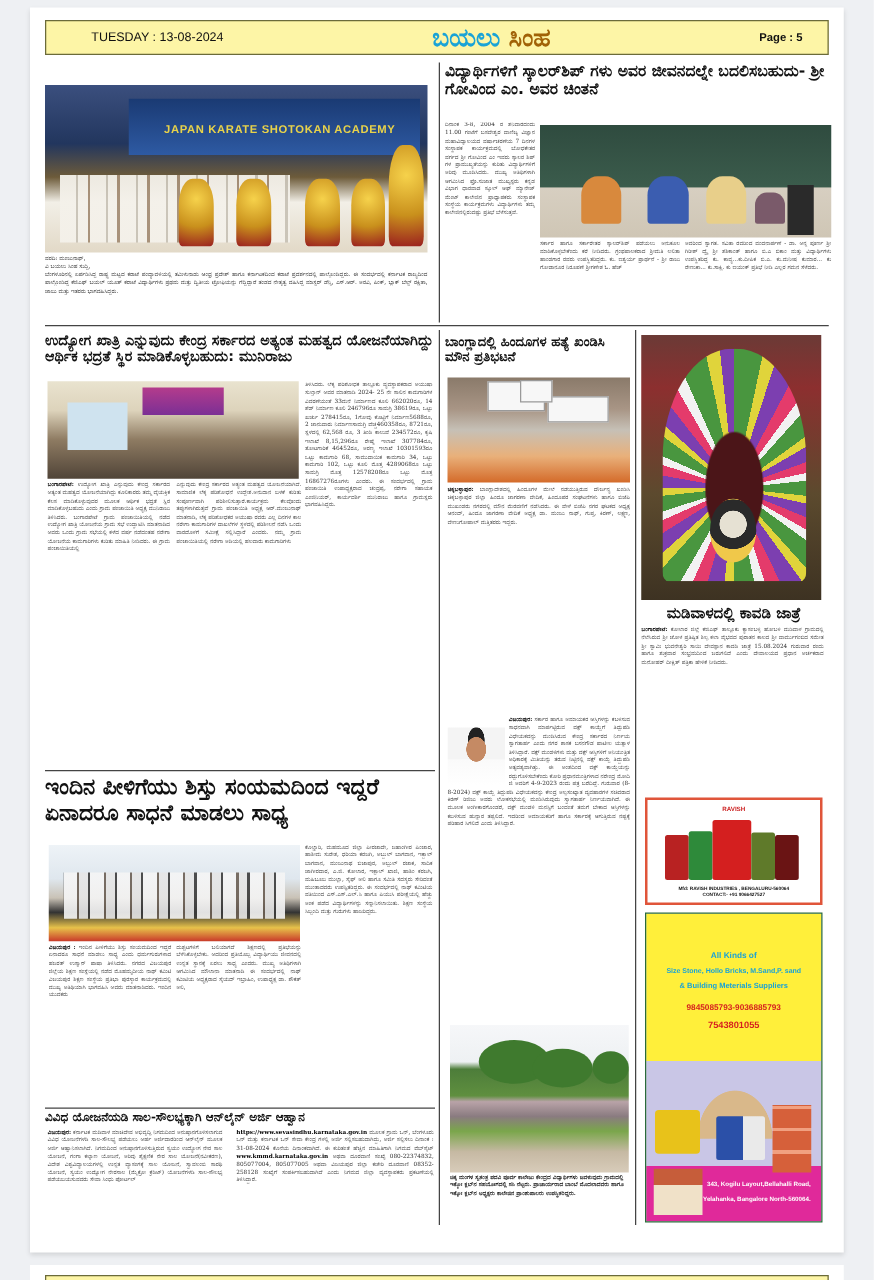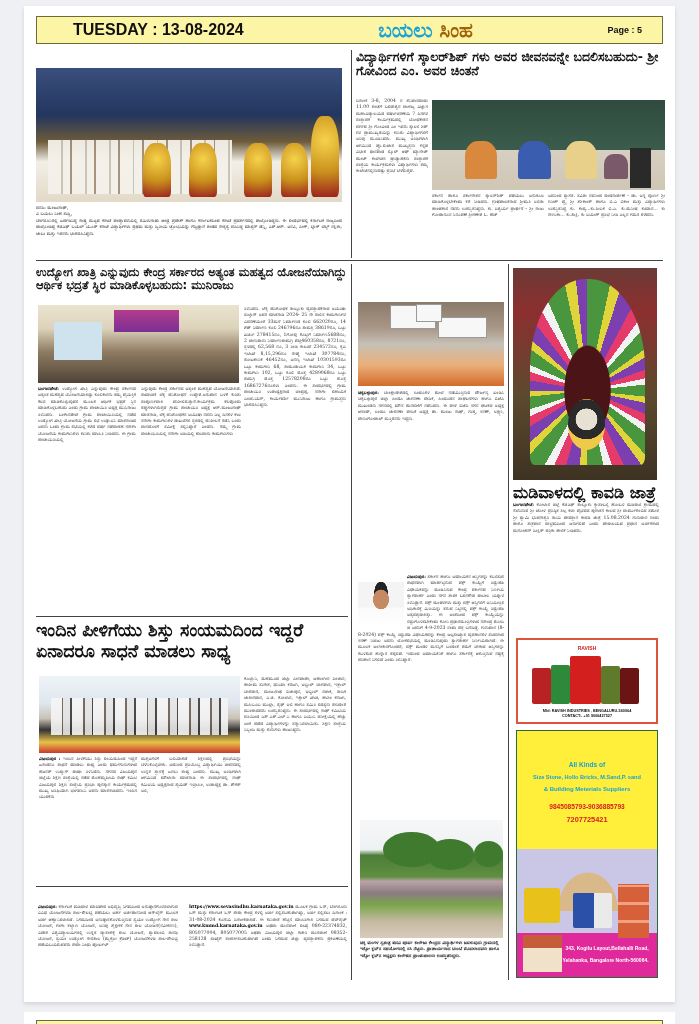--- a/index.html
+++ b/index.html
@@ -1,19 +1,19 @@
 <!DOCTYPE html>
 <html><head>
 <meta charset="utf-8">
 <style>
   html, body { margin:0; padding:0; }
   body { width:699px; height:1024px; background:#eef0f3; font-family:"DejaVu Sans", sans-serif; overflow:hidden; position:relative; }
   .page { position:absolute; left:24px; top:6px; width:651px; height:996px; background:#fff; box-shadow:0 2px 4px rgba(0,0,0,.12); }
   .masthead { position:absolute; left:12px; top:10px; width:627px; height:28px; background:#fdf5a6; border:1px solid #6b6b3a; display:flex; align-items:center; justify-content:space-between; box-sizing:border-box; padding:0 20px 0 36px; }
-  .mast-date { font-family:"Liberation Sans", sans-serif; font-weight:bold; font-size:16px; color:#111; }
+  .mast-date { font-family:"Liberation Sans", sans-serif; font-weight:normal; font-size:10px; color:#111; }
   .mast-title { font-family:"DejaVu Sans", sans-serif; font-weight:bold; font-size:20px; }
   .mast-title .t1 { color:#1aa3d6; }
   .mast-title .t2 { color:#a16207; }
   .mast-page { font-family:"Liberation Sans", sans-serif; font-weight:bold; font-size:9px; color:#111; }
 
   .abs { position:absolute; }
   .headline { font-family:"DejaVu Sans", sans-serif; font-weight:bold; color:#111; line-height:1.15; }
   .photo { position:absolute; overflow:hidden; }
   .body-text { font-family:"DejaVu Serif", serif; font-size:4.6px; line-height:6.4px; color:#333; text-align:justify; overflow:hidden; }
   .body-text b { color:#000; }
@@ -83,36 +83,39 @@
   <div class="masthead">
     <span class="mast-date">TUESDAY : 13-08-2024</span>
     <span class="mast-title">
       <span class="t1">ಬಯಲು</span>
       <span class="t2">ಸಿಂಹ</span>
     </span>
     <span class="mast-page">Page : 5</span>
   </div>
 
   <div class="photo ph-karate" style="left:12px; top:62px; width:306px; height:134px;">
+    <div class="banner">
+        <span>JAPAN KARATE SHOTOKAN ACADEMY</span>
+      </div>
     <div class="kids"></div>
     <div class="trophy" style="left:35%;"></div>
     <div class="trophy" style="left:50%;"></div>
     <div class="trophy" style="left:68%;"></div>
     <div class="trophy" style="left:80%;"></div>
     <div class="trophy" style="left:90%; height:60%;"></div>
   </div>
   <div class="abs caption" style="left:12px; top:199px; width:306px; height:48px;">
     <div>ವರದಿ: ಮಂಜುನಾಥ್,</div>
     <div>ವಿ ಬಯಲು ಸಿಂಹ ಸುದ್ದಿ,</div>
     <div style="text-align:justify;">ಬೆಂಗಳೂರಿನಲ್ಲಿ ಏರ್ಪಡಿಸಿದ್ದ ರಾಷ್ಟ್ರ ಮಟ್ಟದ ಕರಾಟೆ ಪಂದ್ಯಾವಳಿಯಲ್ಲಿ ತಮಿಳುನಾಡು ಆಂಧ್ರ ಪ್ರದೇಶ್ ಹಾಗೂ ಕರ್ನಾಟಕದಿಂದ ಕರಾಟೆ ಪ್ರದರ್ಶನದಲ್ಲಿ ಪಾಲ್ಗೊಂಡಿದ್ದರು. ಈ ಸಂದರ್ಭದಲ್ಲಿ ಕರ್ನಾಟಕ ರಾಜ್ಯದಿಂದ ಪಾಲ್ಗೊಂಡಿದ್ದ ಕೆಜಿಎಫ್ ಬಯಲ್ ಯೂತ್ ಕರಾಟೆ ವಿದ್ಯಾರ್ಥಿಗಳು ಪ್ರಥಮ ಮತ್ತು ದ್ವಿತೀಯ ಟ್ರೋಫಿಯನ್ನು ಗೆದ್ದಿದ್ದಾರೆ ತಂಡದ ನೇತೃತ್ವ ವಹಿಸಿದ್ದ ಮಾಸ್ಟರ್ ಡೆನ್ನಿ, ಎಸ್.ಆರ್. ಅರವಿ, ಪಿಂಕ್, ಬ್ಲಾಕ್ ಬೆಲ್ಟ್ ರಕ್ಷಿತಾ, ಜಾಬು ಮತ್ತು ಇತರರು ಭಾಗವಹಿಸಿದ್ದರು.</div>
   </div>
 
   <div class="rule-v" style="left:327px; top:44px; height:208px;"></div>
 
-  <div class="abs headline" style="left:332px; top:44px; width:310px; font-size:12.5px;">ವಿದ್ಯಾರ್ಥಿಗಳಿಗೆ ಸ್ಕಾಲರ್‌ಶಿಪ್ ಗಳು ಅವರ ಜೀವನವನ್ನೇ ಬದಲಿಸಬಹುದು- ಶ್ರೀ ಗೋವಿಂದ ಎಂ. ಅವರ ಚಿಂತನೆ</div>
+  <div class="abs headline" style="left:332px; top:44px; width:310px; font-size:12.5px;">ವಿದ್ಯಾರ್ಥಿಗಳಿಗೆ ಸ್ಕಾಲರ್‌ಶಿಪ್ ಗಳು ಅವರ ಜೀವನದಲ್ನೇ ಬದಲಿಸಬಹುದು- ಶ್ರೀ ಗೋವಿಂದ ಎಂ. ಅವರ ಚಿಂತನೆ</div>
   <div class="abs body-text" style="left:332px; top:92px; width:72px; height:162px;">ದಿನಾಂಕ 3-8, 2004 ರ ಶನಿವಾರದಂದು 11.00 ಗಂಟೆಗೆ ಬಸವೇಶ್ವರ ವಾಣಿಜ್ಯ ವಿಜ್ಞಾನ ಮಹಾವಿದ್ಯಾಲಯದ ವರ್ಷಾಚರಣೆಯ 7 ದಿನಗಳ ಸಂಸ್ಥಾಪಕ ಕಾರ್ಯಕ್ರಮದಲ್ಲಿ ಬೋಧಕೇತರ ವರ್ಗದ ಶ್ರೀ ಗೋವಿಂದ ಎಂ ಇವರು ಸ್ಕಾಲರ ಶಿಪ್ ಗಳ ಪ್ರಾಮುಖ್ಯತೆಯನ್ನು ಕುರಿತು ವಿದ್ಯಾರ್ಥಿಗಳಿಗೆ ಅರಿವು ಮೂಡಿಸಿದರು. ಮುಖ್ಯ ಅತಿಥಿಗಳಾಗಿ ಆಗಮಿಸಿದ ಪ್ರೊ.ಸುಜಾತ ಮುಖ್ಯಸ್ಥರು ಕನ್ನಡ ವಿಭಾಗ ಧಾರವಾಡ ಸ್ಕೂಲ್ ಆಫ್ ಮ್ಯಾನೇಜ್ ಮೆಂಟ್ ಕಾಲೇಜಿನ ಪ್ರಾಧ್ಯಾಪಕರು ಸಂಸ್ಥಾಪಕ ಸಂಸ್ಥೆಯ ಕಾರ್ಯಕ್ರಮಗಳು ವಿದ್ಯಾರ್ಥಿಗಳು ತಮ್ಮ ಕಾಲೇಜಿನಲ್ಲಿರುವಷ್ಟು ಪ್ರತಿಭೆ ಬೆಳೆಸುತ್ತವೆ.</div>
   <div class="photo ph-class" style="left:408px; top:94px; width:233px; height:90px;">
     <div class="p" style="left:14%; background:#d8893d;"></div>
     <div class="p" style="left:37%; background:#3b5db0;"></div>
     <div class="p" style="left:57%; background:#e8cf8a;"></div>
     <div class="p" style="left:74%; background:#7a5a6a; width:10%; height:28%;"></div>
     <div class="podium"></div>
   </div>
   <div class="abs body-text" style="left:408px; top:187px; width:112px; height:64px;">ಸರ್ಕಾರ ಹಾಗೂ ಸರ್ಕಾರೇತರ ಸ್ಕಾಲರ್‌ಶಿಪ್ ಪಡೆಯಲು ಅನುಕೂಲ ಮಾಡಿಕೊಳ್ಳಬೇಕೆಂದು ಕರೆ ನೀಡಿದರು. ಗ್ರಂಥಪಾಲಕರಾದ ಶ್ರೀಮತಿ ಲಲಿತಾ ಹಾಂಡಗಾರ ರವರು ಉಪಸ್ಥಿತರಿದ್ದರು. ಕು. ಐಶ್ವರ್ಯ ಪ್ರಾರ್ಥನೆ - ಶ್ರೀ ರಾಜು ಗೋಡಾನೂರ ನಿರೂಪಣೆ ಶ್ರೀಗಣೇಶ ಓ. ಹೆಚ್</div>
   <div class="abs body-text" style="left:524px; top:187px; width:117px; height:64px;">ಅವರಿಂದ ಸ್ವಾಗತ. ಸವಿತಾ ರವರಿಂದ ವಂದನಾರ್ಪಣೆ - ಡಾ. ಅನ್ನ ಪೂರ್ಣ ಶ್ರೀ ಗಿರೀಶ್ ದ್ವೈ ಶ್ರೀ ಶಶಿಕಾಂತ್ ಹಾಗೂ ಬಿ.ಎ ಬಿಕಾಂ ಮತ್ತು ವಿದ್ಯಾರ್ಥಿಗಳು ಉಪಸ್ಥಿತರಿದ್ದ ಕು. ಕಾವ್ಯ...ಕು.ದೀಪಿಕ ಬಿ.ಎ. ಕು.ಮನೀಷ ಕುಮಾರ... ಕು ರೇಣುಕಾ... ಕು.ಸಾಕ್ಷಿ. ಕು ಐಯಂಕ್ ಪ್ರತಿಭೆ ನೀಡಿ ಎಲ್ಲರ ಗಮನ ಸೆಳೆದರು.</div>
@@ -126,38 +129,39 @@
   </div>
   <div class="abs body-text" style="left:220px; top:300px; width:102px; height:306px;">ತಿಳಿಸಿದರು. ಲೆಕ್ಕ ಪರಿಶೋಧಕ ತಾಲ್ಲೂಕು ವ್ಯವಸ್ಥಾಪಕರಾದ ಅಯುಷಾ ಸುಲ್ತಾನ್ ಅವರ ಮಾತನಾಡಿ 2024- 25 ನೇ ಸಾಲಿನ ಕಾಮಗಾರಿಗಳ ವಿವರಣೆಯಂತೆ 33ಮನೆ ನಿರ್ಮಾಣದ ಕೂಲಿ 662020ರೂ, 14 ಶೆಡ್ ನಿರ್ಮಾಣ ಕೂಲಿ 246796ರೂ ಸಾಮಗ್ರಿ 38619ರೂ, ಒಟ್ಟು ಖರ್ಚು 278415ರೂ, 1ಗೋವು ಕೊಟ್ಟಿಗೆ ನಿರ್ಮಾಣ5688ರೂ, 2 ಜಾನುವಾರು ನಿರ್ಮಾಣಸಾಮಗ್ರಿ ವೆಚ್ಚ460358ರೂ, 8721ರೂ, ಸ್ಥಳದಲ್ಲಿ 62,568 ರೂ, 3 ತಿಂಡಿ ಕಾಲುವೆ 234572ರೂ, ಕೃಷಿ ಇಲಾಖೆ 8,15,296ರೂ ರೇಷ್ಮೆ ಇಲಾಖೆ 307784ರೂ, ತೋಟಗಾರಿಕೆ 46452ರೂ, ಅರಣ್ಯ ಇಲಾಖೆ 10301593ರೂ ಒಟ್ಟು ಕಾಮಗಾರಿ 68, ಸಾಮುದಾಯಿಕ ಕಾಮಗಾರಿ 34, ಒಟ್ಟು ಕಾಮಗಾರಿ 102, ಒಟ್ಟು ಕೂಲಿ ಮೊತ್ತ 4289068ರೂ ಒಟ್ಟು ಸಾಮಗ್ರಿ ಮೊತ್ತ 12578208ರೂ ಒಟ್ಟು ಮೊತ್ತ 16867276ರೂಗಳು ಎಂದರು. ಈ ಸಂದರ್ಭದಲ್ಲಿ ಗ್ರಾಮ ಪಂಚಾಯಿತಿ ಉಪಾಧ್ಯಕ್ಷರಾದ ಚಂದ್ರಪ್ಪ, ನರೇಗಾ ಸಹಾಯಕ ಎಂಜಿನಿಯರ್, ಕಾರ್ಯದರ್ಶಿ ಮುನಿರಾಜು ಹಾಗೂ ಗ್ರಾಮಸ್ಥರು ಭಾಗವಹಿಸಿದ್ದರು.</div>
   <div class="abs body-text" style="left:14px; top:380px; width:98px; height:226px;">
     <b>ಬಂಗಾರಪೇಟೆ:</b>
     <span>ಉದ್ಯೋಗ ಖಾತ್ರಿ ಎನ್ನುವುದು ಕೇಂದ್ರ ಸರ್ಕಾರದ ಅತ್ಯಂತ ಮಹತ್ವದ ಯೋಜನೆಯಾಗಿದ್ದು ಕೂಲಿಕಾರರು ತಮ್ಮ ವೈಯಕ್ತಿಕ ಕೆಲಸ ಮಾಡಿಕೊಳ್ಳುವುದರ ಮೂಲಕ ಆರ್ಥಿಕ ಭದ್ರತೆ ಸ್ಥಿರ ಮಾಡಿಕೊಳ್ಳಬಹುದು ಎಂದು ಗ್ರಾಮ ಪಂಚಾಯಿತಿ ಅಧ್ಯಕ್ಷ ಮುನಿರಾಜು ತಿಳಿಸಿದರು. ಬಂಗಾರಪೇಟೆ ಗ್ರಾಮ ಪಂಚಾಯಿತಿಯಲ್ಲಿ ನಡೆದ ಉದ್ಯೋಗ ಖಾತ್ರಿ ಯೋಜನೆಯ ಗ್ರಾಮ ಸಭೆ ಉದ್ಘಾಟಿಸಿ ಮಾತನಾಡಿದ ಅವರು ಒಂದು ಗ್ರಾಮ ಸಭೆಯಲ್ಲಿ ಕಳೆದ ವರ್ಷ ನಡೆದಂತಹ ನರೇಗಾ ಯೋಜನೆಯ ಕಾಮಗಾರಿಗಳು ಕುರಿತು ಮಾಹಿತಿ ನೀಡಿದರು. ಈ ಗ್ರಾಮ ಪಂಚಾಯಿತಿಯಲ್ಲಿ</span>
   </div>
   <div class="abs body-text" style="left:117px; top:380px; width:100px; height:226px;">ಎನ್ನುವುದು ಕೇಂದ್ರ ಸರ್ಕಾರದ ಅತ್ಯಂತ ಮಹತ್ವದ ಯೋಜನೆಯಾಗಿದೆ. ಸಾಮಾಜಿಕ ಲೆಕ್ಕ ಪರಿಶೋಧನೆ ಉದ್ದೇಶ.ಅನುದಾನ ಬಳಕೆ ಕುರಿತು ಸಂಪೂರ್ಣವಾಗಿ ಪರಿಶೀಲಿಸುತ್ತಾರೆ.ಕಾರ್ಯಕ್ರಮ ಕೆಲವೊಂದು ತಪ್ಪುಗಳಾಗಿರುತ್ತವೆ ಗ್ರಾಮ ಪಂಚಾಯಿತಿ ಅಧ್ಯಕ್ಷ ಆರ್.ಮಂಜುನಾಥ್ ಮಾತನಾಡಿ, ಲೆಕ್ಕ ಪರಿಶೋಧಕರ ಅಯುಷಾ ರವರು ಎಲ್ಲ ದಿನಗಳ ಕಾಲ ನರೇಗಾ ಕಾಮಗಾರಿಗಳ ದಾಖಲೆಗಳ ಸ್ಥಳದಲ್ಲಿ ಪರಿಶೀಲನೆ ನಡೆಸಿ ಒಂದು ವಾರದೊಳಗೆ ಸಮೀಕ್ಷೆ ಸಲ್ಲಿಸಿದ್ದಾರೆ ಎಂದರು. ನಮ್ಮ ಗ್ರಾಮ ಪಂಚಾಯಿತಿಯಲ್ಲಿ ನರೇಗಾ ಅಡಿಯಲ್ಲಿ ಹಲವಾರು ಕಾಮಗಾರಿಗಳು</div>
 
   <div class="rule-v" style="left:327px; top:258px; height:716px;"></div>
 
+  <div class="abs headline" style="left:332px; top:262px; width:150px; font-size:10.5px;">ಬಾಂಗ್ಲಾದಲ್ಲಿ ಹಿಂದೂಗಳ ಹತ್ಯೆ ಖಂಡಿಸಿ ಮೌನ ಪ್ರತಿಭಟನೆ</div>
   <div class="photo ph-protest" style="left:334px; top:296px; width:146px; height:84px;">
     <div class="sign" style="left:22%; top:4%; width:30%; height:26%;"></div>
     <div class="sign" style="left:55%; top:18%; width:32%; height:22%;"></div>
     <div class="sign" style="left:40%; top:2%; width:16%; height:20%;"></div>
   </div>
   <div class="abs body-text" style="left:334px; top:384px; width:146px; height:158px;">
     <b>ಚಿಕ್ಕಬಳ್ಳಾಪುರ:</b>
     <span>ಬಾಂಗ್ಲಾದೇಶದಲ್ಲಿ ಹಿಂದೂಗಳ ಮೇಲೆ ನಡೆಯುತ್ತಿರುವ ದೌರ್ಜನ್ಯ ಖಂಡಿಸಿ ಚಿಕ್ಕಬಳ್ಳಾಪುರ ಜಿಲ್ಲಾ ಹಿಂದೂ ಜಾಗರಣಾ ವೇದಿಕೆ, ಹಿಂದೂಪರ ಸಂಘಟನೆಗಳು ಹಾಗೂ ಬಿಜೆಪಿ ಮುಖಂಡರು ನಗರದಲ್ಲಿ ಮೌನ ಮೆರವಣಿಗೆ ನಡೆಸಿದರು. ಈ ವೇಳೆ ಬಿಜೆಪಿ ನಗರ ಘಟಕದ ಅಧ್ಯಕ್ಷ ಆನಂದ್, ಹಿಂದೂ ಜಾಗರಣಾ ವೇದಿಕೆ ಅಧ್ಯಕ್ಷ ಡಾ. ಮಂಜು ನಾಥ್, ಗುಪ್ತ, ಕಿರಣ್, ಲಕ್ಷ್ಮಣ, ವೇಣುಗೋಪಾಲ್ ಮತ್ತಿತರರು ಇದ್ದರು.</span>
   </div>
 
   <div class="rule-v" style="left:484px; top:258px; height:716px;"></div>
 
   <div class="photo ph-temple" style="left:489px; top:262px; width:144px; height:212px;">
     <div class="arch"></div>
     <div class="linga"></div>
   </div>
 
-  <div class="abs headline" style="left:489px; top:478px; width:148px; font-size:16px;">ಮಡಿವಾಳದಲ್ಲಿ ಕಾವಡಿ ಜಾತ್ರೆ</div>
+  <div class="abs headline" style="left:489px; top:478px; width:148px; font-size:12px;text-align:center;">ಮಡಿವಾಳದಲ್ಲಿ ಕಾವಡಿ ಜಾತ್ರೆ</div>
   <div class="abs body-text" style="left:489px; top:496px; width:146px; height:132px;">
     <b>ಬಂಗಾರಪೇಟೆ:</b>
     <span>ಕೋಲಾರ ಜಿಲ್ಲೆ ಕೆಜಿಎಫ್ ತಾಲ್ಲೂಕು ಕ್ಯಾಸಂಬಳ್ಳಿ ಹೋಬಳಿ ಮಡಿವಾಳ ಗ್ರಾಮದಲ್ಲಿ ನೆಲೆಸಿರುವ ಶ್ರೀ ಜೋಳ ಪ್ರತಿಷ್ಠಿತ ಶಿಲ್ಪ ಕಲಾ ವೈಭವದ ಪುರಾತನ ಕಾಲದ ಶ್ರೀ ವಾರ್ಮುಗಂಬಿದ ಸಮೇತ ಶ್ರೀ ಸ್ವಾಮಿ ಭುವನೇಶ್ವರಿ ಸಾಯಿ ದೇವಸ್ಥಾನ ಕಾವಡಿ ಜಾತ್ರೆ 15.08.2024 ಗುರುವಾರ ರಂದು ಹಾಗೂ ಶುಕ್ರವಾರ ಸಂಭ್ರಮದಿಂದ ಜರುಗಲಿದೆ ಎಂದು ದೇವಾಲಯದ ಪ್ರಧಾನ ಅರ್ಚಕರಾದ ಮನೋಹರ್ ದೀಕ್ಷಿತ್ ಪತ್ರಿಕಾ ಹೇಳಿಕೆ ನೀಡಿದರು.</span>
   </div>
 
   <div class="ad-ravish" style="left:492px; top:632px; width:142px; height:86px;">
     <div class="logo">RAVISH</div>
     <div class="pack" style="left:10%; width:14%; height:44%; background:#b82222;"></div>
     <div class="pack" style="left:24%; width:14%; height:48%; background:#2e8a3a;"></div>
     <div class="pack" style="left:38%; width:22%; height:58%; background:#d41f1f;"></div>
@@ -167,21 +171,21 @@
       <div>Mfd: RAVISH INDUSTRIES , BENGALURU-560064</div>
       <div>CONTACT:- +91 9066427527</div>
     </div>
   </div>
 
   <div class="ad-slv" style="left:492px; top:724px; width:142px; height:248px;">
     <div class="t sub" style="top:12%;">All Kinds of</div>
     <div class="t sub" style="top:17%; font-size:5.6px;">Size Stone, Hollo Bricks, M.Sand,P. sand</div>
     <div class="t sub" style="top:22%; font-size:6px;">&amp; Building Meterials Suppliers</div>
     <div class="t phone" style="top:29%; font-size:6.6px;">9845085793-9036885793</div>
-    <div class="t phone" style="top:34%;">7207725421</div>
+    <div class="t phone" style="top:34%;">7543801055</div>
     <div class="sand"></div>
     <div class="jcb"></div>
     <div class="truck"></div>
     <div class="bricks"></div>
     <div class="house"></div>
     <div class="t addr" style="top:87%;">343, Kogilu Layout,Bellahalli Road,</div>
     <div class="t addr" style="top:92%;">Yelahanka, Bangalore North-560064.</div>
   </div>
 
   <div class="abs body-text" style="left:334px; top:568px; width:146px; height:240px;">
@@ -203,20 +207,21 @@
     <div class="row"></div>
   </div>
   <div class="abs body-text" style="left:220px; top:670px; width:102px; height:208px;">ಕೊಲ್ಹಾರಿ, ಮಹಮೂದ ಜಿಲ್ಲಾ ಪೀರಜಾದೇ, ಜಹಾಂಗೀರ ಪಿಂಜಾರ, ಹಾಶೀಮ ಸುರೇಶ, ಧರಿಯಾ ಕರಜಗಿ, ಅಬ್ದುಲ್ ಬಾಗವಾನ, ಇಕ್ಬಾಲ್ ಬಾಗವಾನ, ಮಂಜುನಾಥ ಬಿಜಾಪುರ, ಅಬ್ದುಲ್ ರಜಾಕ, ಸಾದಿಕ ಜಾಗೀರದಾರ, ಎ.ಜಿ. ಕೋಲಾರ, ಇಕ್ಬಾಲ್ ಖಾಜಿ, ಹಾಶಿಂ ಕರಜಗಿ, ಮಹಿಬೂಬ ಮುಲ್ಲಾ, ಸೈಫ್ ಅಲಿ ಹಾಗೂ ಸಮಿತಿ ಸದಸ್ಯರು ಸೇರಿದಂತೆ ಮುಂತಾದವರು ಉಪಸ್ಥಿತರಿದ್ದರು. ಈ ಸಂದರ್ಭದಲ್ಲಿ ನಾಥ್ ಕಮಿಟಿಯ ವತಿಯಿಂದ ಎಸ್.ಎಸ್.ಎಲ್.ಸಿ ಹಾಗೂ ಪಿಯುಸಿ ಪರೀಕ್ಷೆಯಲ್ಲಿ ಹೆಚ್ಚು ಅಂಕ ಪಡೆದ ವಿದ್ಯಾರ್ಥಿಗಳನ್ನು ಸನ್ಮಾನಿಸಲಾಯಿತು. ಶಿಕ್ಷಣ ಸಂಸ್ಥೆಯ ಸಿಬ್ಬಂದಿ ಮತ್ತು ಗುರುಗಳು ಹಾಜರಿದ್ದರು.</div>
   <div class="abs body-text" style="left:15px; top:750px; width:98px; height:128px;">
     <b>ವಿಜಯಪುರ :</b>
     <span>ಇಂದಿನ ಪೀಳಿಗೆಯು ಶಿಸ್ತು ಸಂಯಮದಿಂದ ಇದ್ದರೆ ಏನಾದರೂ ಸಾಧನೆ ಮಾಡಲು ಸಾಧ್ಯ ಎಂದು ಧರ್ಮಗುರುಗಳಾದ ಹಜರತ್ ಉಸ್ಮಾನ್ ಪಾಷಾ ತಿಳಿಸಿದರು. ನಗರದ ವಿಜಯಪುರ ಜಿಲ್ಲೆಯ ಶಿಕ್ಷಣ ಸಂಸ್ಥೆಯಲ್ಲಿ ನಡೆದ ಮೊಹಮ್ಮದೀಯ ನಾಥ್ ಕಮಿಟಿ ವಿಜಯಪುರ ಶಿಕ್ಷಣ ಸಂಸ್ಥೆಯ ಪ್ರತಿಭಾ ಪುರಸ್ಕಾರ ಕಾರ್ಯಕ್ರಮದಲ್ಲಿ ಮುಖ್ಯ ಅತಿಥಿಯಾಗಿ ಭಾಗವಹಿಸಿ ಅವರು ಮಾತನಾಡಿದರು. ಇಂದಿನ ಯುವಕರು</span>
   </div>
   <div class="abs body-text" style="left:117px; top:750px; width:100px; height:128px;">ದುಶ್ಚಟಗಳಿಗೆ ಬಲಿಯಾಗದೆ ಶಿಕ್ಷಣದಲ್ಲಿ ಪ್ರತಿಭೆಯನ್ನು ಬೆಳೆಸಿಕೊಳ್ಳಬೇಕು. ಅದರಿಂದ ಪ್ರತಿಯೊಬ್ಬ ವಿದ್ಯಾರ್ಥಿಯು ಜೀವನದಲ್ಲಿ ಉನ್ನತ ಸ್ಥಾನಕ್ಕೆ ಏರಲು ಸಾಧ್ಯ ಎಂದರು. ಮುಖ್ಯ ಅತಿಥಿಗಳಾಗಿ ಆಗಮಿಸಿದ ಮೌಲಾನಾ ಮಾತನಾಡಿ ಈ ಸಂದರ್ಭದಲ್ಲಿ ನಾಥ್ ಕಮಿಟಿಯ ಅಧ್ಯಕ್ಷರಾದ ಸೈಯದ್ ಇಬ್ರಾಹಿಂ, ಉಪಾಧ್ಯಕ್ಷ ಡಾ. ಶೌಕತ್ ಅಲಿ,</div>
 
   <div class="rule-h" style="left:12px; top:880px; width:312px;"></div>
+  <div class="abs headline" style="left:12px; top:883px; width:316px; font-size:9.6px; white-space:nowrap;">ವಿವಿಧ ಯೋಜನೆಯಡಿ ಸಾಲ-ಸೌಲಭ್ಯಕ್ಕಾಗಿ ಆನ್‌ಲೈನ್ ಅರ್ಜಿ ಆಹ್ವಾನ</div>
   <div class="abs body-text" style="left:14px; top:898px; width:140px; height:72px;">
     <b>ವಿಜಯಪುರ:</b>
     <span>ಕರ್ನಾಟಕ ಮಡಿವಾಳ ಮಾಚಿದೇವ ಅಭಿವೃದ್ಧಿ ನಿಗಮದಿಂದ ಅನುಷ್ಠಾನಗೊಳಿಸಲಾಗುವ ವಿವಿಧ ಯೋಜನೆಗಳಡಿ ಸಾಲ-ಸೌಲಭ್ಯ ಪಡೆಯಲು ಅರ್ಹ ಅರ್ಜಿದಾರರಿಂದ ಆನ್‌ಲೈನ್ ಮೂಲಕ ಅರ್ಜಿ ಆಹ್ವಾನಿಸಲಾಗಿದೆ. ನಿಗಮದಿಂದ ಅನುಷ್ಠಾನಗೊಳಿಸುತ್ತಿರುವ ಸ್ವಯಂ ಉದ್ಯೋಗ ನೇರ ಸಾಲ ಯೋಜನೆ, ಗಂಗಾ ಕಲ್ಯಾಣ ಯೋಜನೆ, ಅರಿವು ಶೈಕ್ಷಣಿಕ ನೇರ ಸಾಲ ಯೋಜನೆ(ನವೀಕರಣ), ವಿದೇಶ ವಿಶ್ವವಿದ್ಯಾಲಯಗಳಲ್ಲಿ ಉನ್ನತ ವ್ಯಾಸಂಗಕ್ಕೆ ಸಾಲ ಯೋಜನೆ, ಸ್ವಾವಲಂಬಿ ಸಾರಥಿ ಯೋಜನೆ, ಸ್ವಯಂ ಉದ್ಯೋಗ ನೇರಸಾಲ (ಮೈಕ್ರೋ ಕ್ರೆಡಿಟ್) ಯೋಜನೆಗಳಡಿ ಸಾಲ-ಸೌಲಭ್ಯ ಪಡೆಯಬಯಸುವವರು ಸೇವಾ ಸಿಂಧು ಪೋರ್ಟಲ್</span>
   </div>
   <div class="abs body-text" style="left:165px; top:898px; width:158px; height:72px;">
     <b>https://www.sevasindhu.karnataka.gov.in</b>
     <span>ಮೂಲಕ ಗ್ರಾಮ ಒನ್, ಬೆಂಗಳೂರು ಒನ್ ಮತ್ತು ಕರ್ನಾಟಕ ಒನ್ ಸೇವಾ ಕೇಂದ್ರ ಗಳಲ್ಲಿ ಅರ್ಜಿ ಸಲ್ಲಿಸಬಹುದಾಗಿದ್ದು, ಅರ್ಜಿ ಸಲ್ಲಿಸಲು ದಿನಾಂಕ : 31-08-2024 ಕೊನೆಯ ದಿನಾಂಕವಾಗಿದೆ. ಈ ಕುರಿತಂತೆ ಹೆಚ್ಚಿನ ಮಾಹಿತಿಗಾಗಿ ನಿಗಮದ ವೆಬ್‌ಸೈಟ್</span>
     <b>www.kmmd.karnataka.gov.in</b>
     <span>ಅಥವಾ ದೂರವಾಣಿ ಸಂಖ್ಯೆ 080-22374832, 805077004, 805077005 ಅಥವಾ ವಿಜಯಪುರ ಜಿಲ್ಲಾ ಕಚೇರಿ ದೂರವಾಣಿ 08352-258128 ಸಂಖ್ಯೆಗೆ ಸಂಪರ್ಕಿಸಬಹುದಾಗಿದೆ ಎಂದು ನಿಗಮದ ಜಿಲ್ಲಾ ವ್ಯವಸ್ಥಾಪಕರು ಪ್ರಕಟಣೆಯಲ್ಲಿ ತಿಳಿಸಿದ್ದಾರೆ.</span>
   </div>

